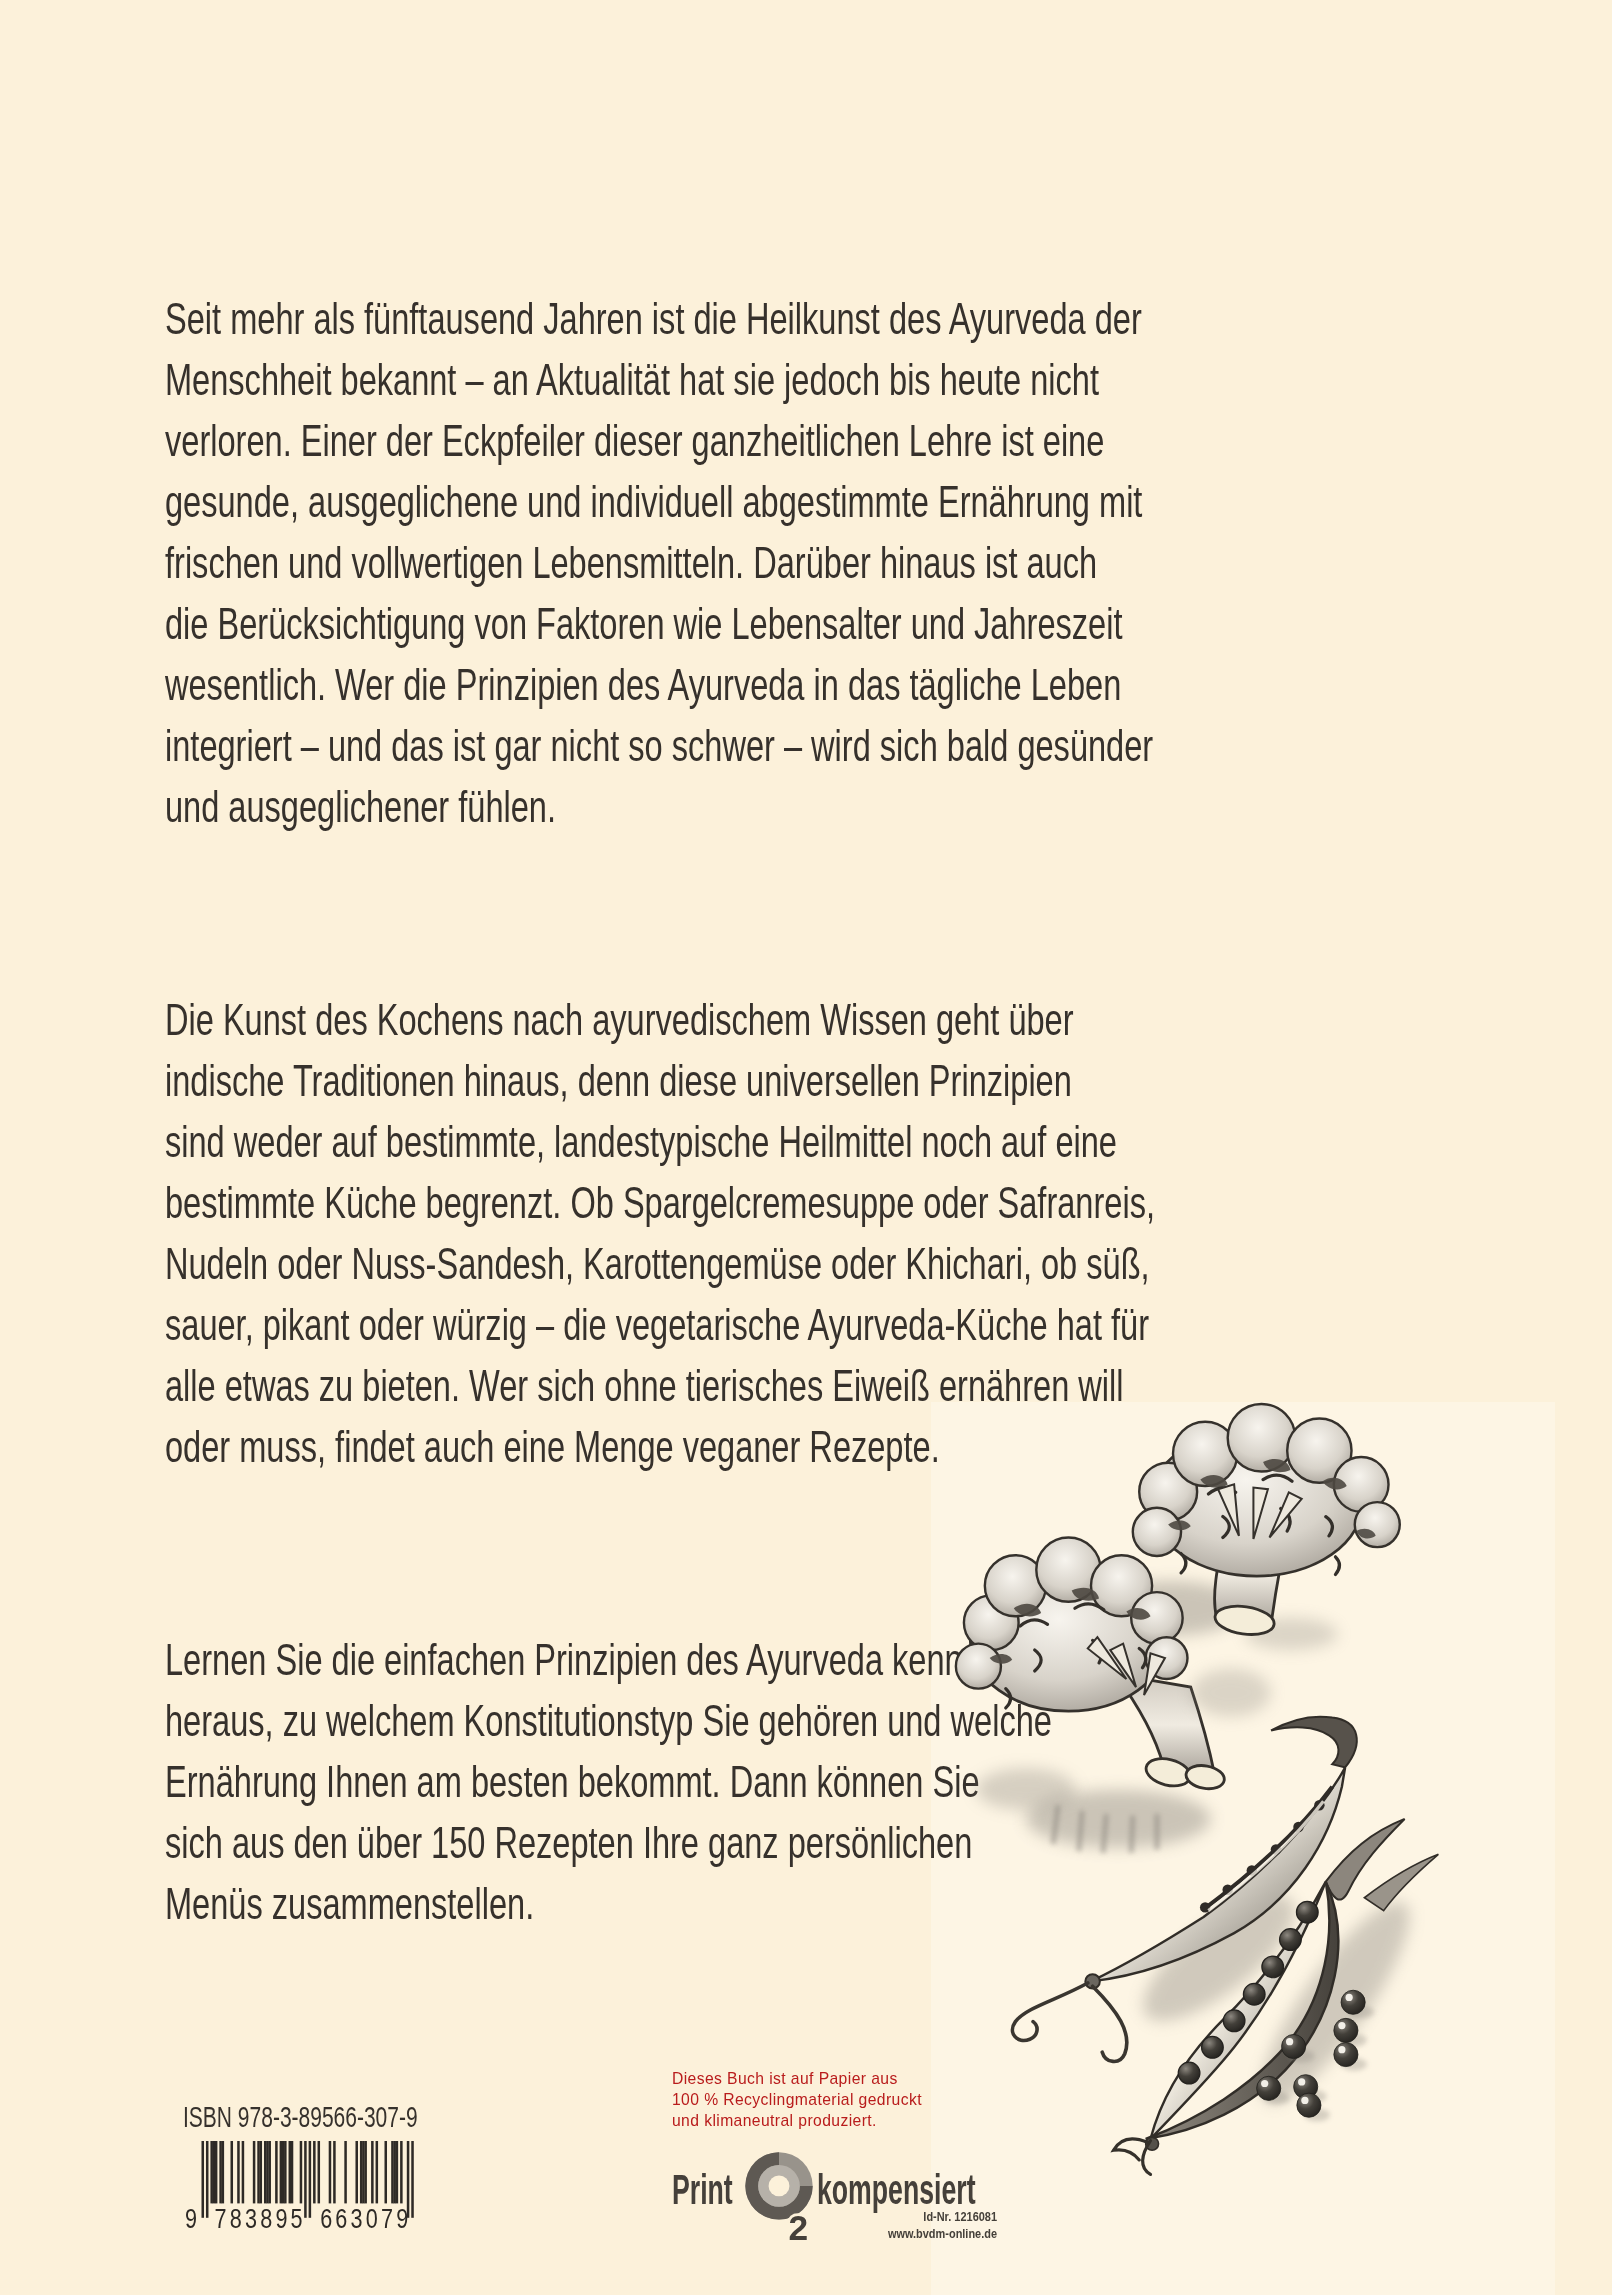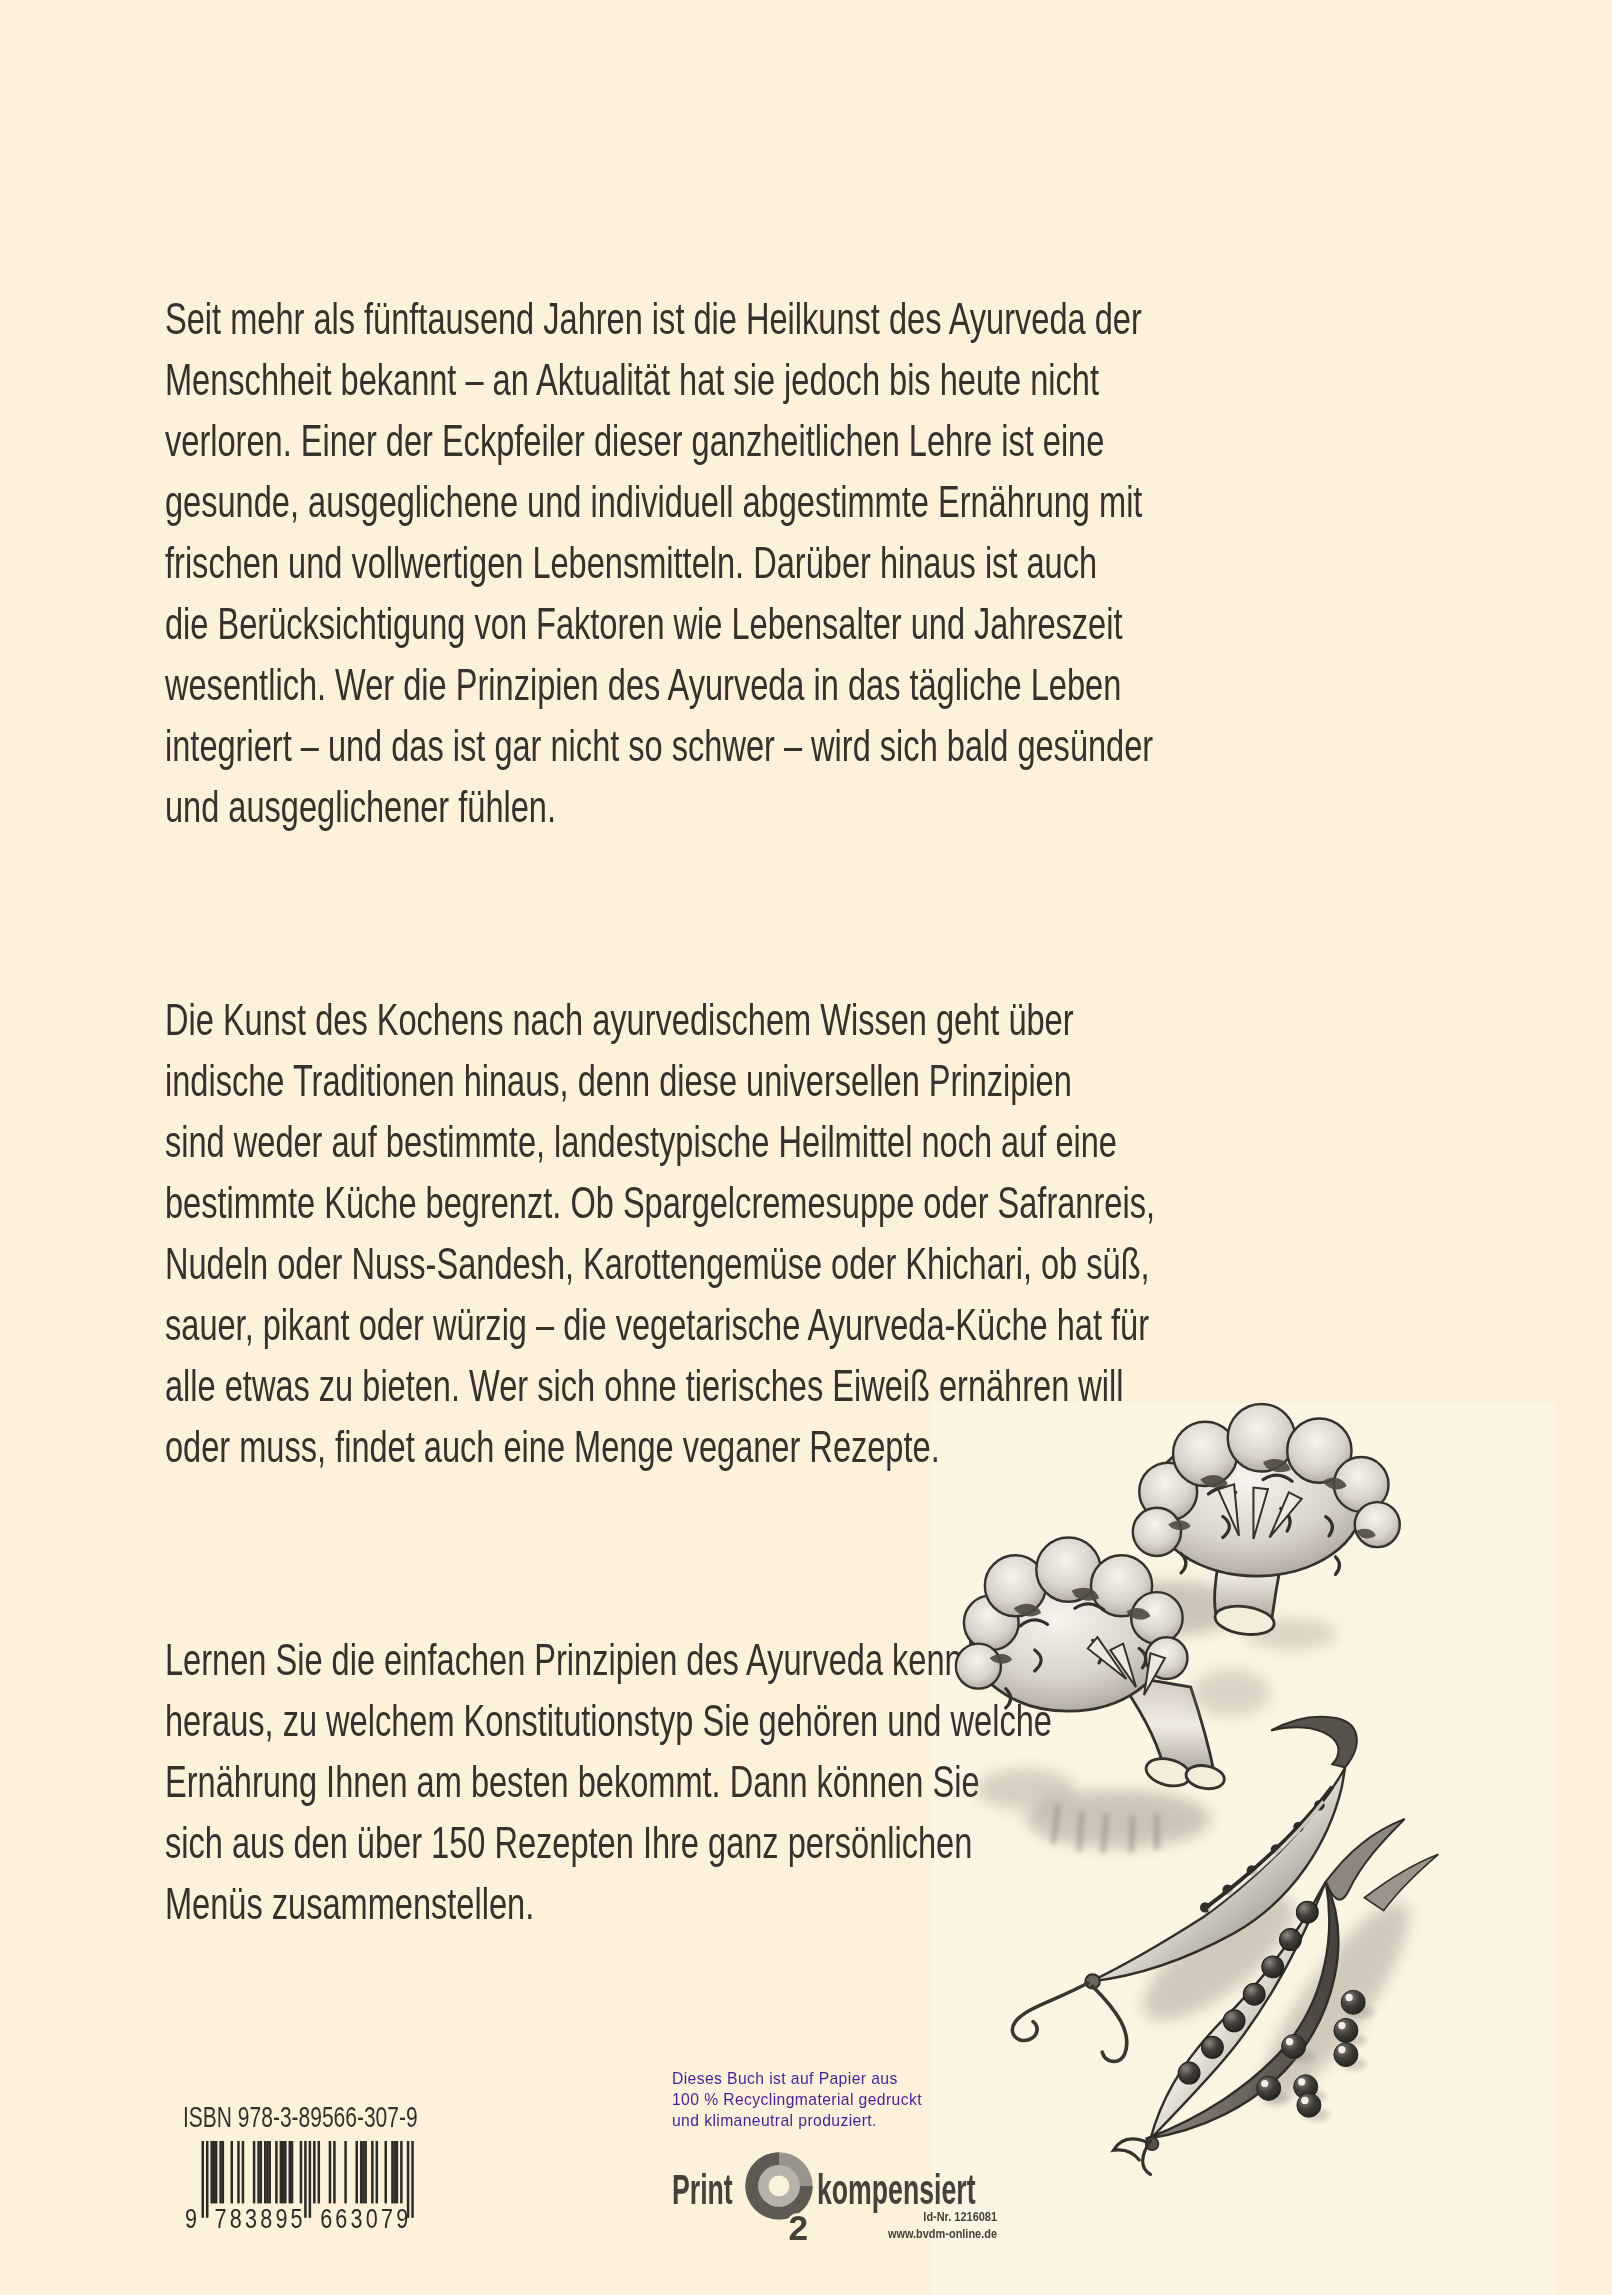--- a/index.html
+++ b/index.html
@@ -29,21 +29,21 @@
   }
   .barcode{position:absolute;left:201px;top:2141px;z-index:1;}
   .barcode-digits{
     position:absolute;left:185px;top:2205px;z-index:2;
     font-size:27px;line-height:29px;letter-spacing:4px;word-spacing:6.4px;
     transform:scaleX(.80);transform-origin:0 0;white-space:pre;color:#2e2a26;
   }
   .eco-note{
     position:absolute;left:672px;top:2068px;z-index:1;
     font-size:15.7px;line-height:21px;letter-spacing:0.4px;
-    color:#4c1d95;white-space:pre;
+    color:#b91c1c;white-space:pre;
   }
   .logo-word{
     position:absolute;top:2168px;z-index:2;
     font-size:43px;line-height:43px;font-weight:bold;color:#45403a;
     transform:scaleX(.62);transform-origin:0 0;white-space:pre;
   }
   .logo-print{left:672px;}
   .logo-komp{left:817px;}
   .logo-small{
     position:absolute;left:796px;width:201px;z-index:2;

